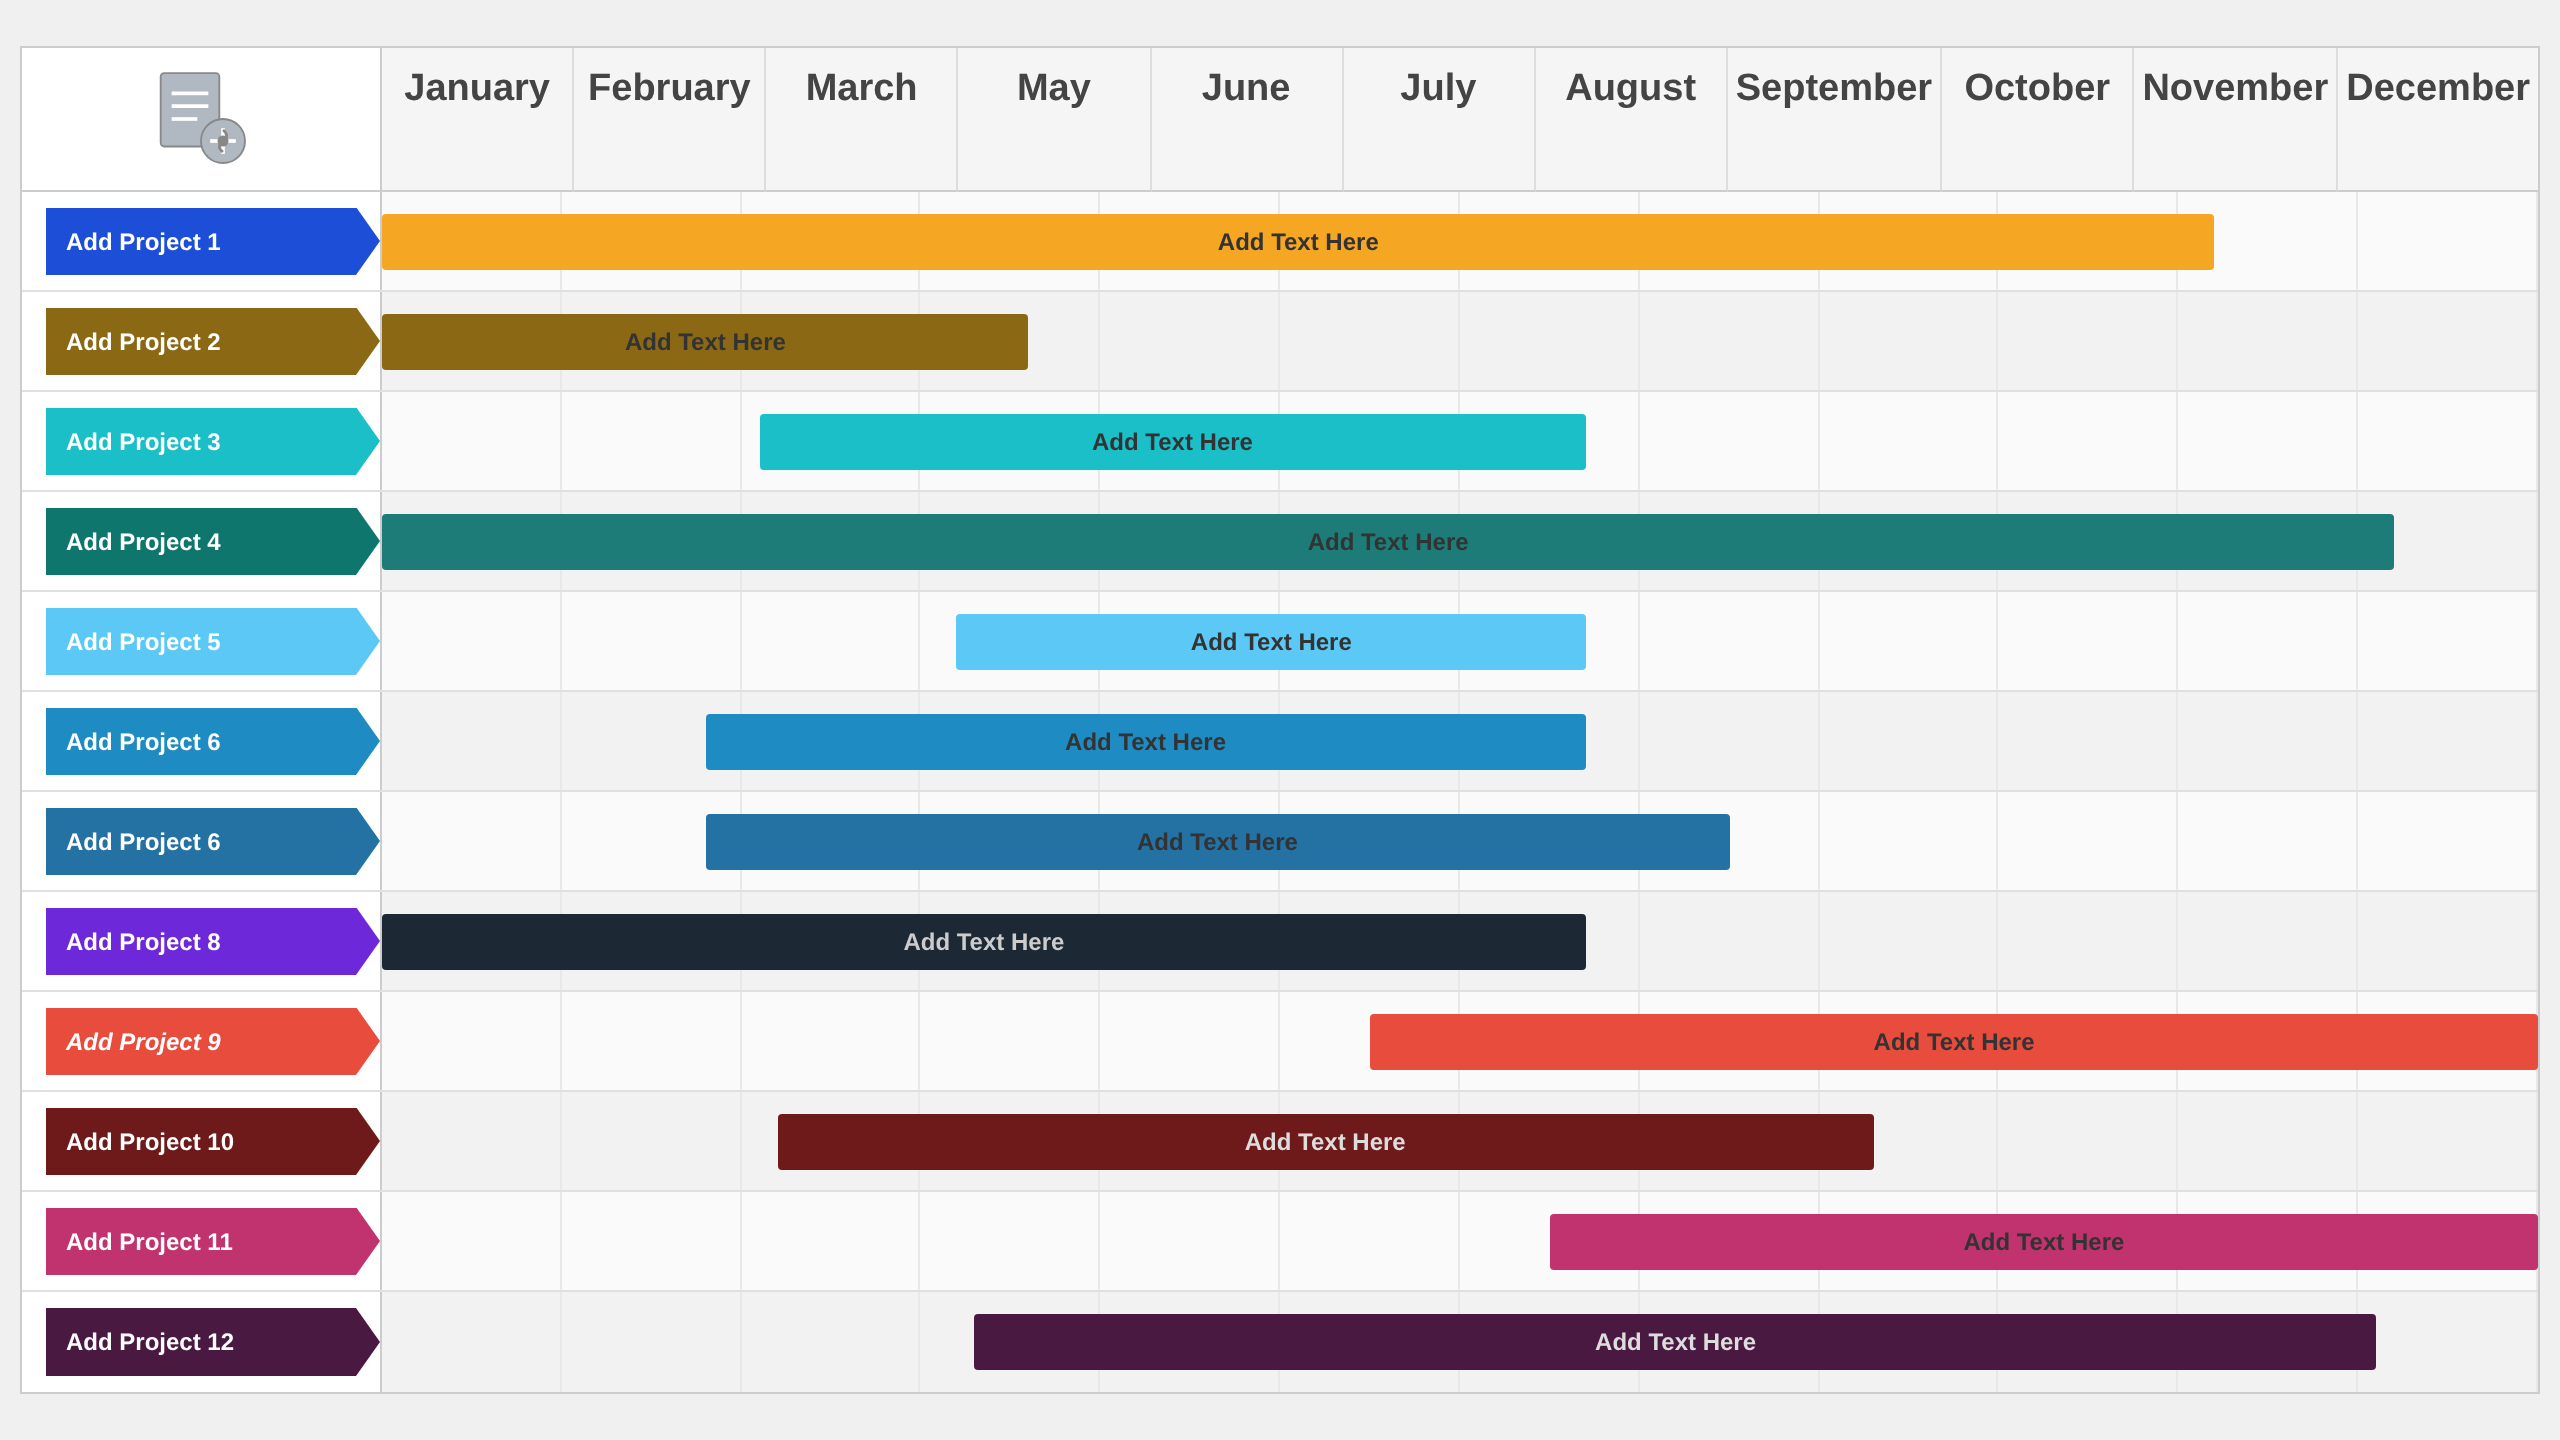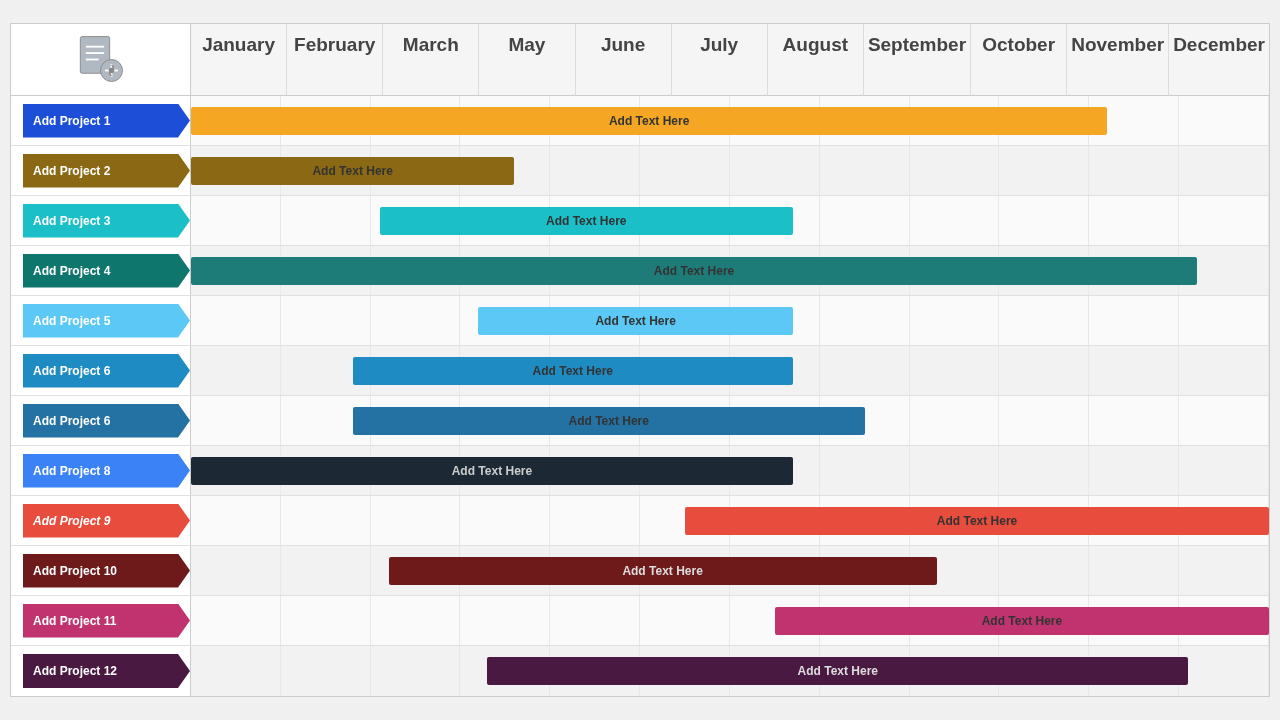--- a/index.html
+++ b/index.html
@@ -338,21 +338,21 @@
           <div class="month-col"></div>
           <div class="bar-container">
             <div class="bar" style="left: 15%; width: 47.5%; background: rgb(36, 113, 163);">
               <span style="color: rgb(51, 51, 51);">Add Text Here</span>
             </div>
           </div>
         </div>
       </div>
       <div class="gantt-row">
         <div class="row-label-cell">
-          <div class="row-label-arrow" style="background: #3b82f6;">
+          <div class="row-label-arrow" style="background: #6d28d9;">
             <span>Add Project 8</span>
           </div>
         </div>
         <div class="row-grid">
           <div class="month-col"></div>
           <div class="month-col"></div>
           <div class="month-col"></div>
           <div class="month-col"></div>
           <div class="month-col"></div>
           <div class="month-col"></div>

